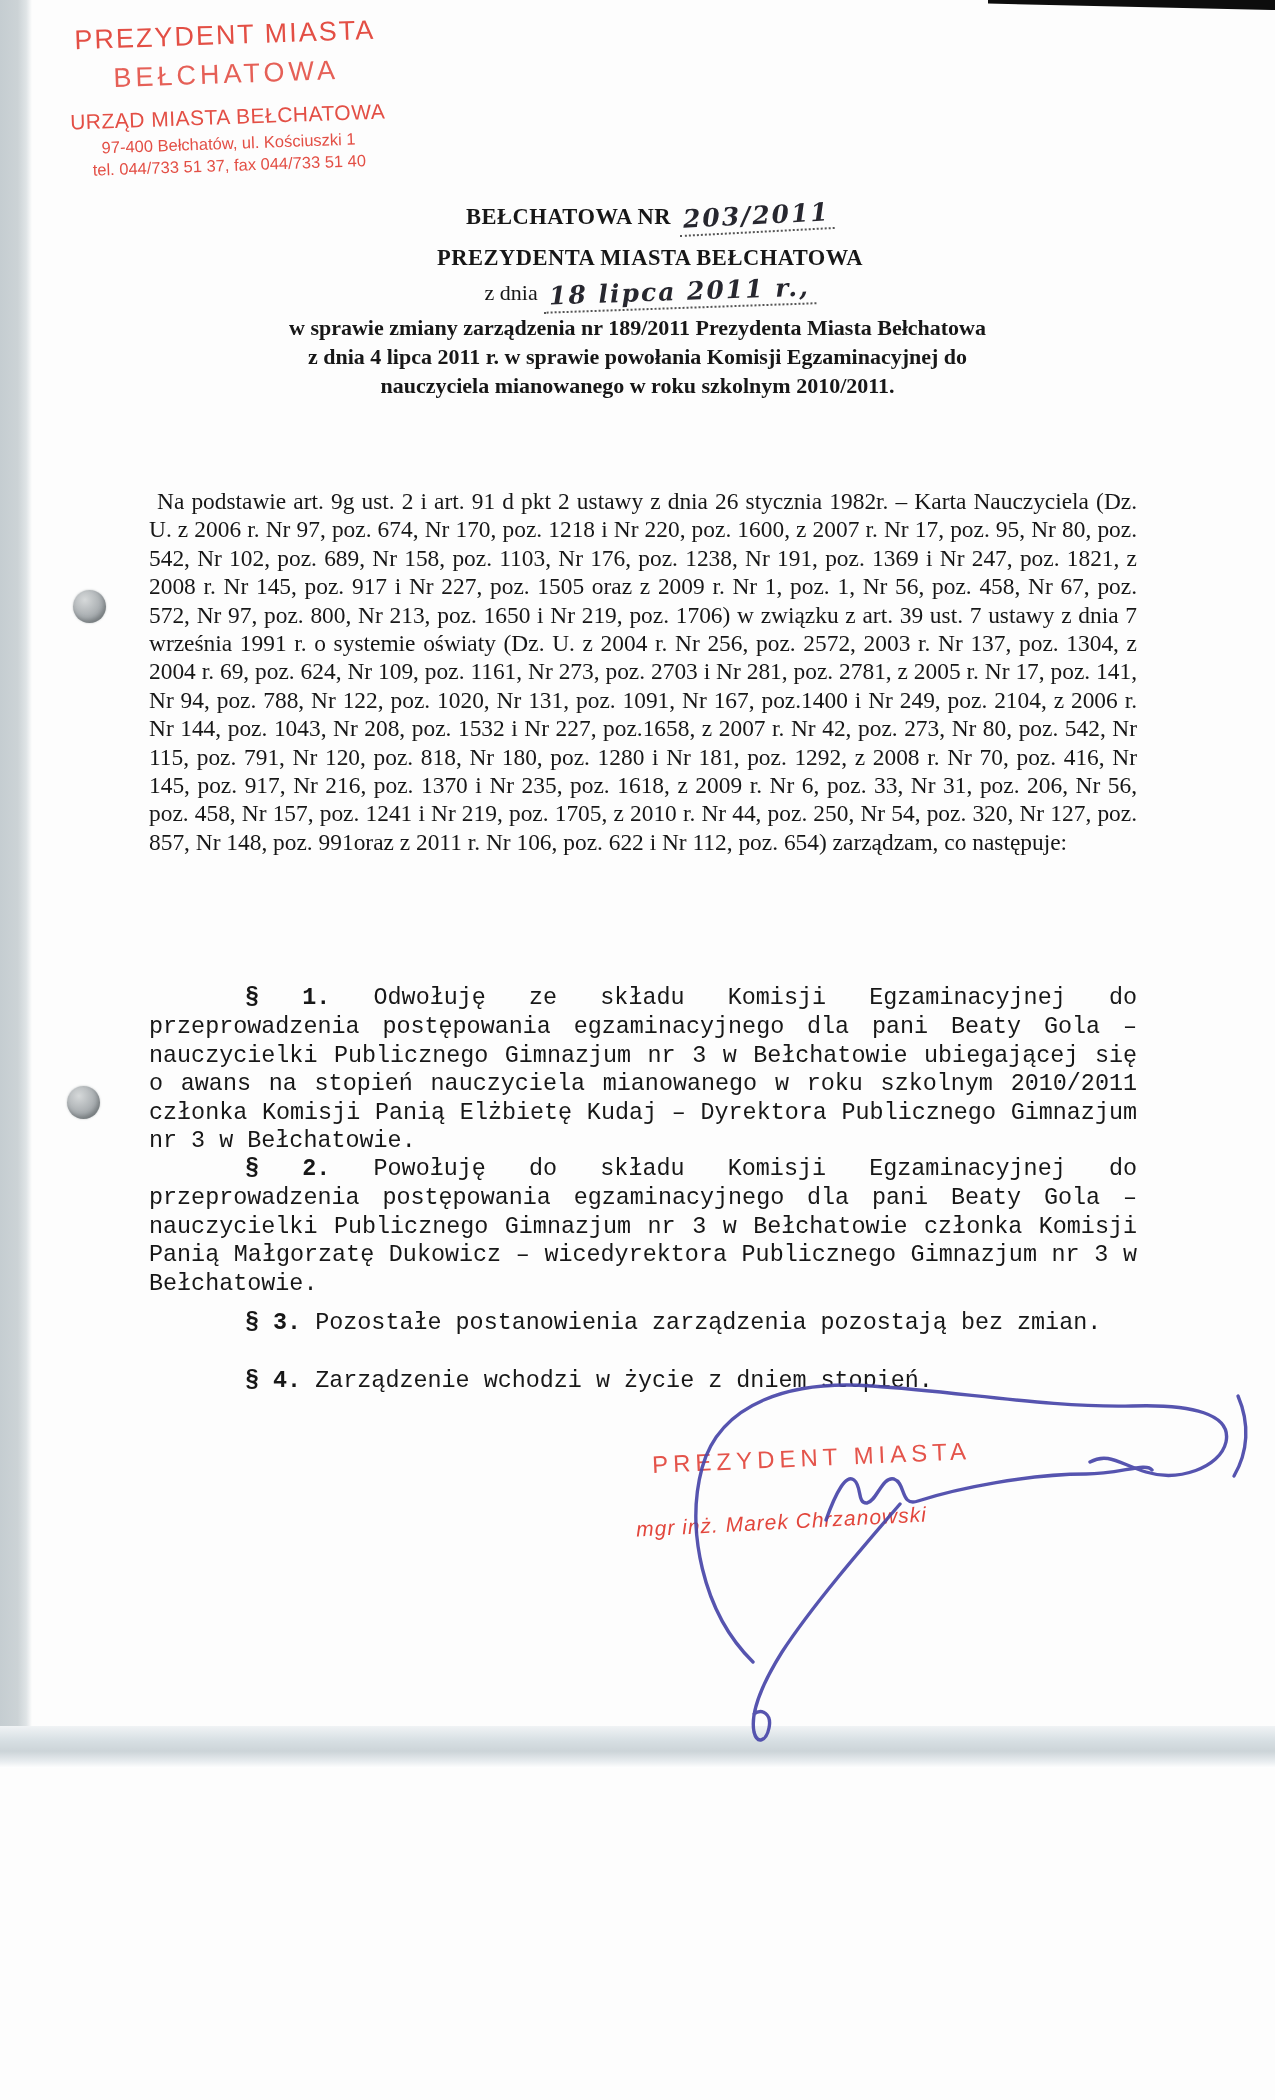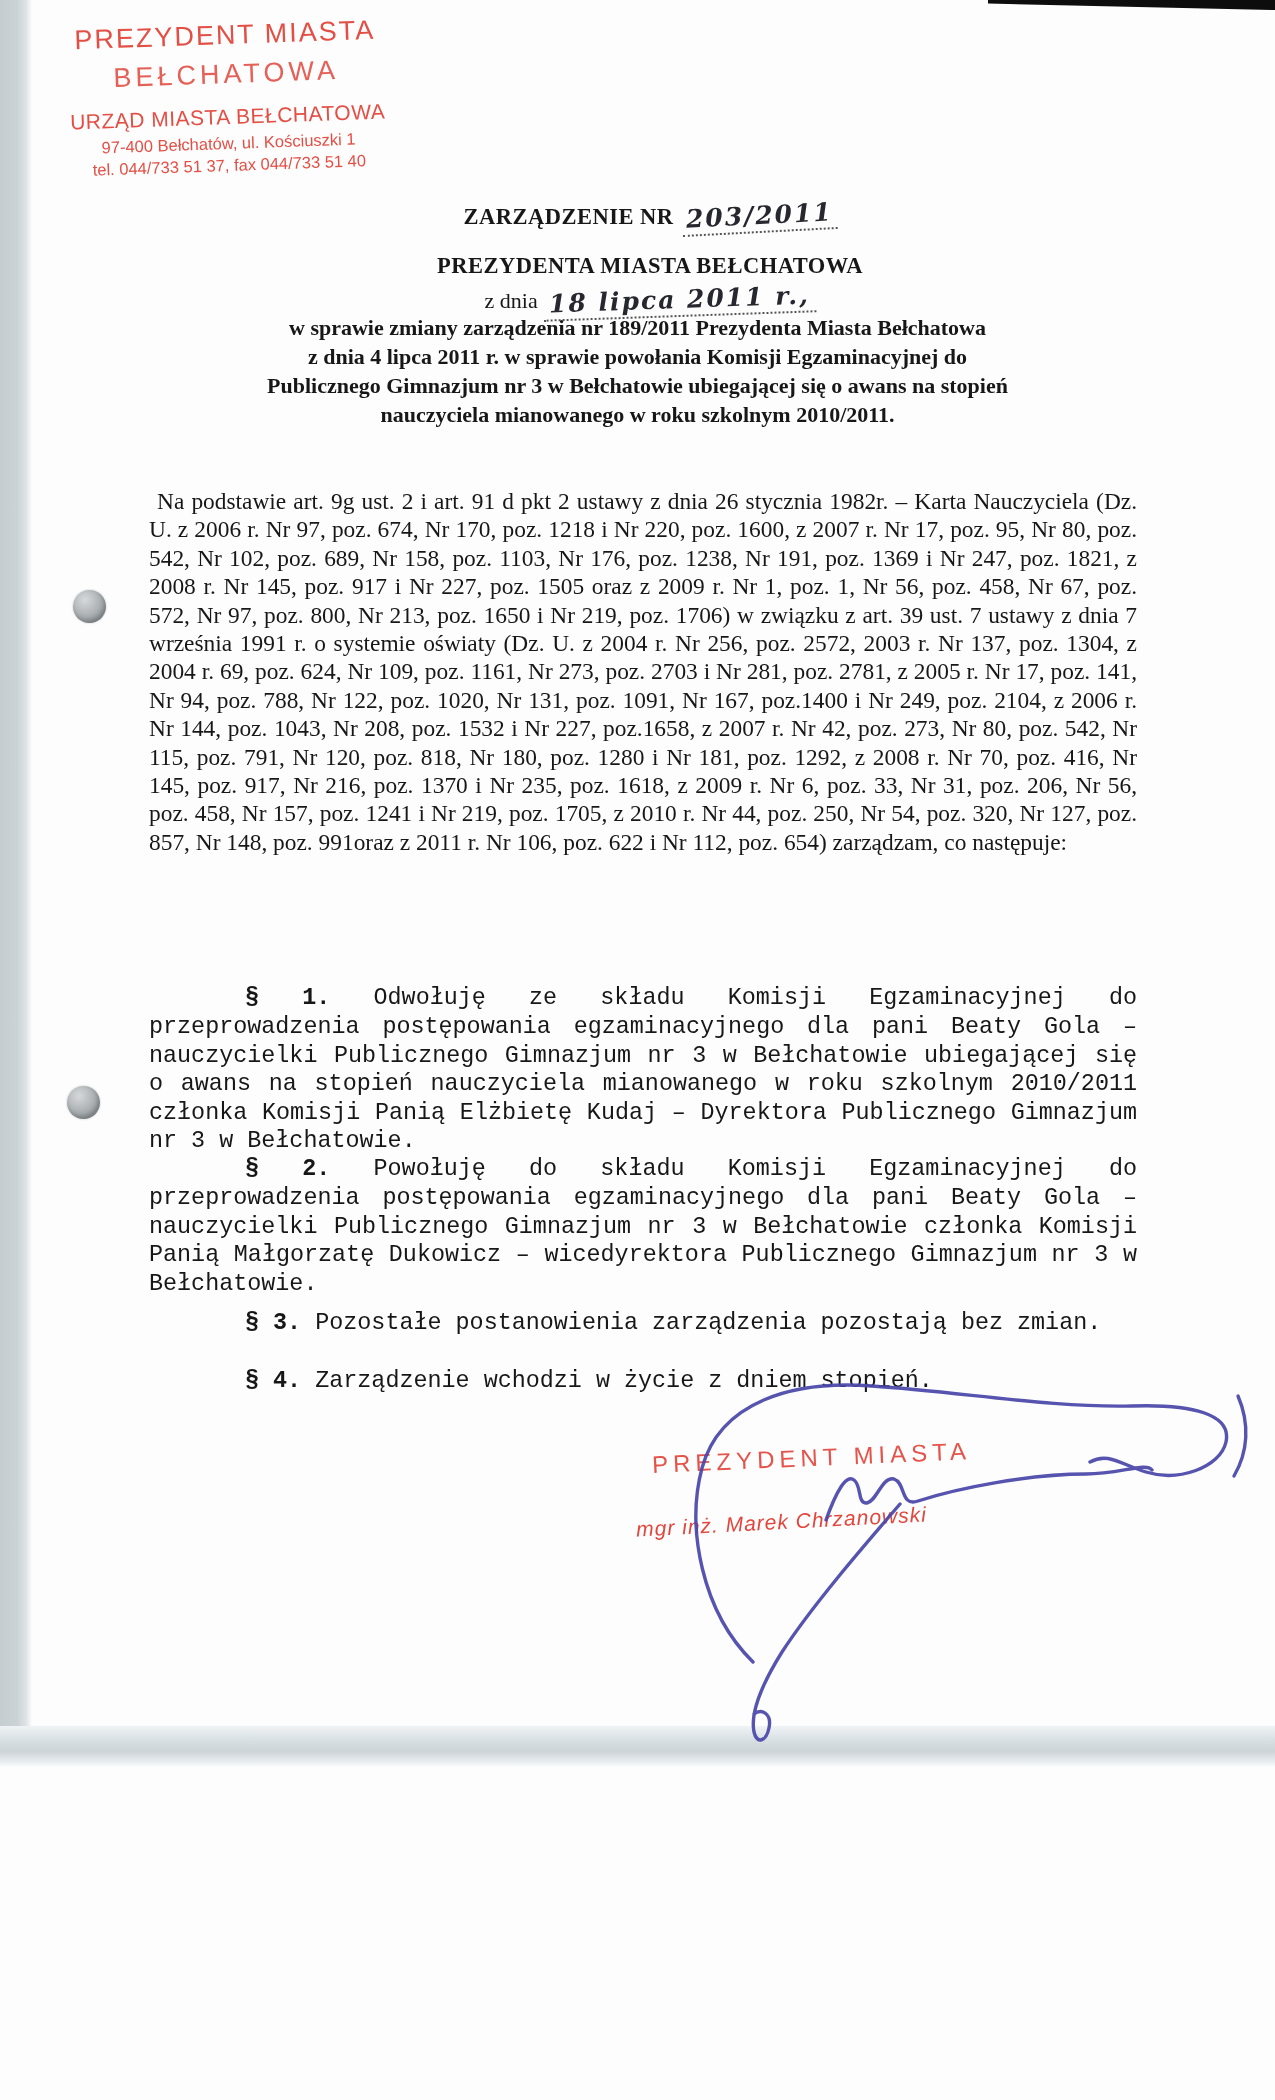--- a/index.html
+++ b/index.html
@@ -25,21 +25,21 @@
     color:#e2463c; font-family:"Liberation Sans", sans-serif; transform:rotate(-2deg); opacity:.95; }
   .stamp-top .l1 { font-size:27px; letter-spacing:2px; }
   .stamp-top .l2 { font-size:27px; letter-spacing:4px; margin-top:8px; opacity:.9; }
   .stamp-top .l3 { font-size:21px; letter-spacing:.5px; margin-top:15px; }
   .stamp-top .l4 { font-size:16.5px; margin-top:5px; }
   .stamp-top .l5 { font-size:16.5px; margin-top:3px; }
 
   
   .title { position:absolute; left:260px; top:201px; width:780px; text-align:center; }
   .title .row1, .title .row2 { font-weight:bold; font-size:22.5px; letter-spacing:.5px; }
-  .title .row2 { margin-top:20px; }
+  .title .row2 { margin-top:12px; }
   .title .row3 { margin-top:6px; font-size:22px; }
   .hw { font-family:"DejaVu Serif", serif; font-style:italic; font-weight:600; font-size:25px;
     letter-spacing:2px; color:#27272f; display:inline-block; }
   .hw-num { transform:rotate(-3deg); border-bottom:2px dotted #555; padding:0 4px 1px; margin-left:8px; }
   .hw-date { transform:rotate(-2deg); border-bottom:2px dotted #555; padding:0 6px 1px; margin-left:5px; }
 
   
   .subject { position:absolute; left:130px; top:313px; width:1015px; text-align:center;
     font-weight:bold; font-size:22px; line-height:29px; }
 
@@ -74,32 +74,31 @@
   <div class="stamp-top">
     <div class="l1">PREZYDENT MIASTA</div>
     <div class="l2">BEŁCHATOWA</div>
     <div class="l3">URZĄD MIASTA BEŁCHATOWA</div>
     <div class="l4">97-400 Bełchatów, ul. Kościuszki 1</div>
     <div class="l5">tel. 044/733 51 37, fax 044/733 51 40</div>
   </div>
 
   <div class="title">
     <div class="row1">
-      <span>ZARZĄDZENIE NR</span><span class="hw hw-num">203/2011</span>
+      <span>BEŁCHATOWA NR</span><span class="hw hw-num">203/2011</span>
     </div>
     <div class="row2">PREZYDENTA MIASTA BEŁCHATOWA</div>
     <div class="row3">
       <span>z dnia</span><span class="hw hw-date">18 lipca 2011 r.,</span>
     </div>
   </div>
 
   <div class="subject">
     <div>w sprawie zmiany zarządzenia nr 189/2011 Prezydenta Miasta  Bełchatowa</div>
     <div>z dnia 4 lipca 2011 r.  w sprawie powołania Komisji Egzaminacyjnej do</div>
-    <div>Publicznego Gimnazjum nr 3 w Bełchatowie ubiegającej się o awans na stopień</div>
     <div>nauczyciela mianowanego w roku szkolnym 2010/2011.</div>
   </div>
 
   <div class="legal">Na podstawie art. 9g ust. 2  i art. 91 d pkt 2 ustawy z dnia 26 stycznia 1982r. – Karta Nauczyciela (Dz. U. z 2006 r. Nr 97, poz. 674, Nr 170, poz. 1218 i Nr 220, poz. 1600, z 2007 r. Nr 17, poz. 95, Nr 80, poz. 542, Nr 102, poz. 689, Nr 158, poz. 1103, Nr 176, poz. 1238, Nr 191, poz. 1369 i Nr 247, poz. 1821, z 2008 r. Nr 145, poz. 917 i Nr 227, poz. 1505 oraz z 2009 r. Nr 1, poz. 1, Nr 56, poz. 458, Nr 67, poz. 572, Nr 97, poz. 800, Nr 213, poz. 1650 i Nr 219, poz. 1706) w związku z art. 39  ust. 7 ustawy z dnia 7 września 1991 r. o systemie oświaty (Dz. U. z 2004 r. Nr 256, poz. 2572, 2003 r. Nr 137, poz. 1304, z 2004 r. 69, poz. 624, Nr 109, poz. 1161, Nr 273, poz. 2703 i Nr 281, poz. 2781, z 2005 r. Nr 17, poz. 141, Nr 94, poz. 788, Nr 122, poz. 1020, Nr 131, poz. 1091, Nr 167, poz.1400 i Nr 249, poz. 2104, z 2006 r. Nr 144, poz. 1043, Nr 208, poz. 1532 i Nr 227, poz.1658, z 2007 r. Nr 42, poz. 273, Nr 80, poz. 542, Nr 115, poz. 791, Nr 120, poz. 818, Nr 180, poz. 1280 i Nr 181, poz. 1292,  z 2008 r. Nr 70, poz. 416, Nr 145, poz. 917, Nr 216, poz. 1370 i Nr 235, poz. 1618,  z 2009 r. Nr 6, poz. 33, Nr 31, poz. 206, Nr 56, poz. 458, Nr 157, poz. 1241 i Nr 219, poz. 1705, z 2010 r. Nr 44, poz. 250, Nr 54, poz. 320, Nr 127, poz. 857, Nr 148, poz. 991oraz z 2011 r. Nr 106, poz. 622 i Nr 112, poz. 654) zarządzam, co następuje:</div>
 
   <p class="section s1"><b>§ 1.</b> <span>Odwołuję ze składu Komisji Egzaminacyjnej do przeprowadzenia postępowania egzaminacyjnego dla pani Beaty Gola – nauczycielki  Publicznego Gimnazjum nr 3 w Bełchatowie  ubiegającej się o awans na stopień nauczyciela mianowanego w roku szkolnym 2010/2011 członka Komisji Panią Elżbietę Kudaj – Dyrektora Publicznego Gimnazjum nr 3 w Bełchatowie.</span></p>
 
   <p class="section s2"><b>§ 2.</b> <span>Powołuję do składu Komisji Egzaminacyjnej do przeprowadzenia postępowania egzaminacyjnego dla pani Beaty Gola – nauczycielki Publicznego Gimnazjum nr 3 w Bełchatowie członka Komisji Panią Małgorzatę Dukowicz – wicedyrektora Publicznego Gimnazjum nr 3 w Bełchatowie.</span></p>
 
   <p class="section s3"><b>§ 3.</b> <span>Pozostałe postanowienia zarządzenia pozostają bez zmian.</span></p>

